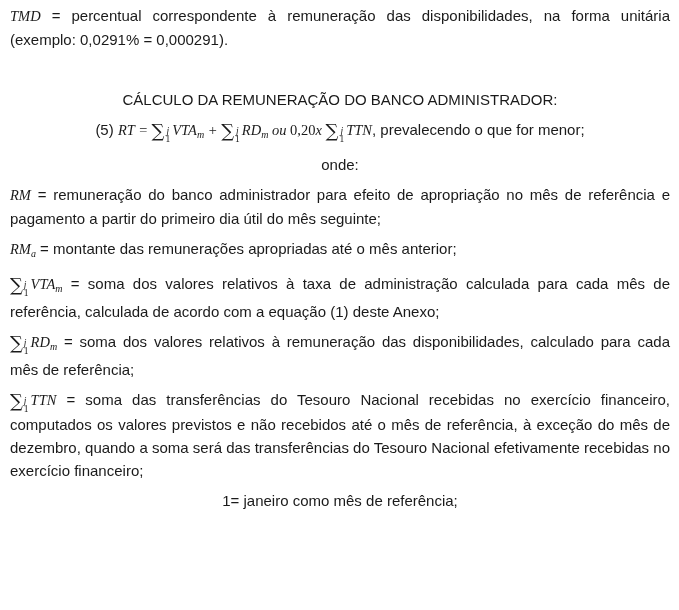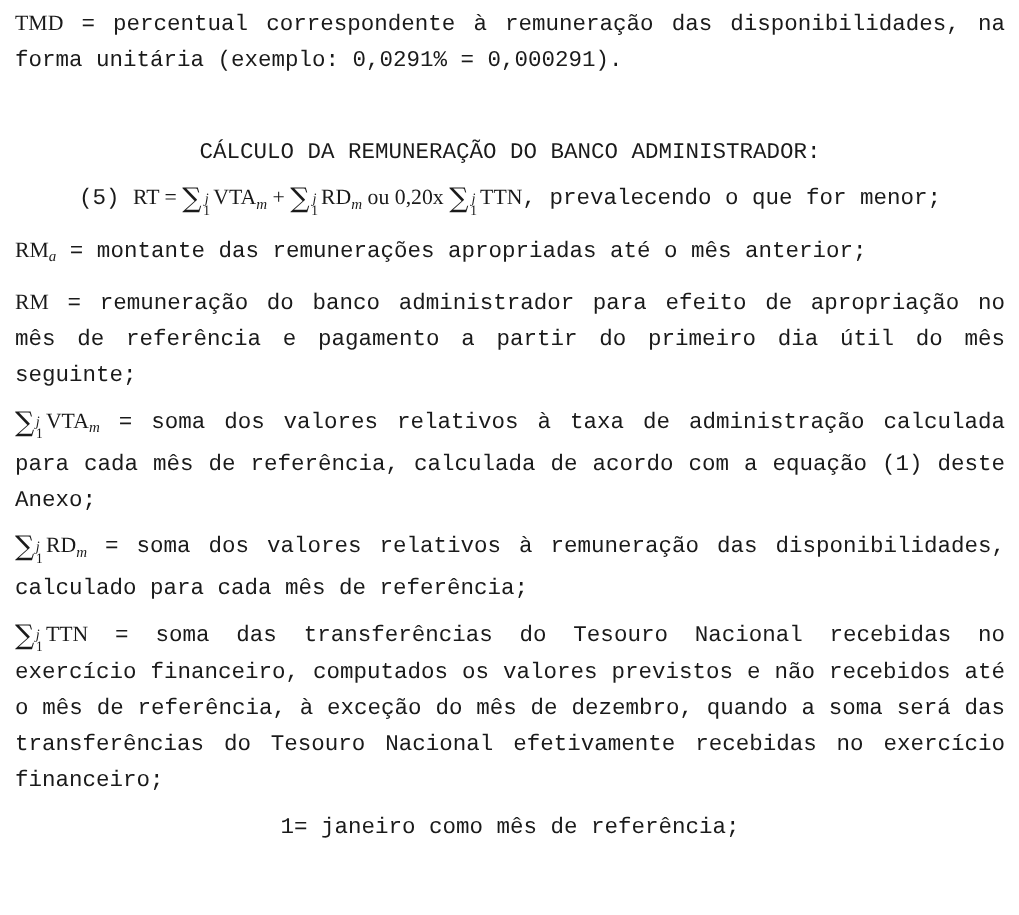--- a/index.html
+++ b/index.html
@@ -17,23 +17,24 @@
     padding: 4px 9px 0 10px;
     overflow: hidden;
   }
   p.para {
     margin: 0 0 7px 0;
     font-size: 15px;
     line-height: 23px;
     text-align: center;
   }
   p.para.justify { text-align: justify; }
-  .run-text { font-family: Liberation Mono, monospace; }
+  .run-text { font-family: Liberation Sans, sans-serif; }
   .run-math {
     font-family: "Liberation Serif", "DejaVu Serif", serif;
+    font-style: italic;
     font-size: 14.5px;
   }
   .run-matht {
     font-family: "Liberation Serif", "DejaVu Serif", serif;
     font-style: normal;
     font-size: 14.5px;
   }
   .run-msub {
     font-family: "Liberation Serif", "DejaVu Serif", serif;
     font-style: italic;
@@ -75,22 +76,23 @@
     <p class="para"><span class="run-text">(5) </span><span class="run-math">RT = </span><span class="sum"><span class="sigma">∑</span><span class="sumstack">
           <span class="ssup">j</span>
           <span class="ssub">1</span>
         </span></span><span class="run-math">VTA</span><span class="run-msub">m</span><span class="run-math"> + </span><span class="sum"><span class="sigma">∑</span><span class="sumstack">
           <span class="ssup">j</span>
           <span class="ssub">1</span>
         </span></span><span class="run-math">RD</span><span class="run-msub">m</span><span class="run-math"> ou </span><span class="run-matht">0,20</span><span class="run-math">x </span><span class="sum"><span class="sigma">∑</span><span class="sumstack">
           <span class="ssup">j</span>
           <span class="ssub">1</span>
         </span></span><span class="run-math">TTN</span><span class="run-text">, prevalecendo o que for menor;</span></p>
+    <p class="para"><span class="run-text">onde:</span></p>
+    <p class="para justify"><span class="run-math">RM</span><span class="run-text"> = remuneração do banco administrador para efeito de apropriação no mês de referência e pagamento a partir do primeiro dia útil do mês seguinte;</span></p>
     <p class="para justify"><span class="run-math">RM</span><span class="run-msub">a</span><span class="run-text"> = montante das remunerações apropriadas até o mês anterior;</span></p>
-    <p class="para justify"><span class="run-math">RM</span><span class="run-text"> = remuneração do banco administrador para efeito de apropriação no mês de referência e pagamento a partir do primeiro dia útil do mês seguinte;</span></p>
     <p class="para justify"><span class="sum"><span class="sigma">∑</span><span class="sumstack">
           <span class="ssup">j</span>
           <span class="ssub">1</span>
         </span></span><span class="run-math">VTA</span><span class="run-msub">m</span><span class="run-text"> = soma dos valores relativos à taxa de administração calculada para cada mês de referência, calculada de acordo com a equação (1) deste Anexo;</span></p>
     <p class="para justify"><span class="sum"><span class="sigma">∑</span><span class="sumstack">
           <span class="ssup">j</span>
           <span class="ssub">1</span>
         </span></span><span class="run-math">RD</span><span class="run-msub">m</span><span class="run-text"> = soma dos valores relativos à remuneração das disponibilidades, calculado para cada mês de referência;</span></p>
     <p class="para justify"><span class="sum"><span class="sigma">∑</span><span class="sumstack">
           <span class="ssup">j</span>

